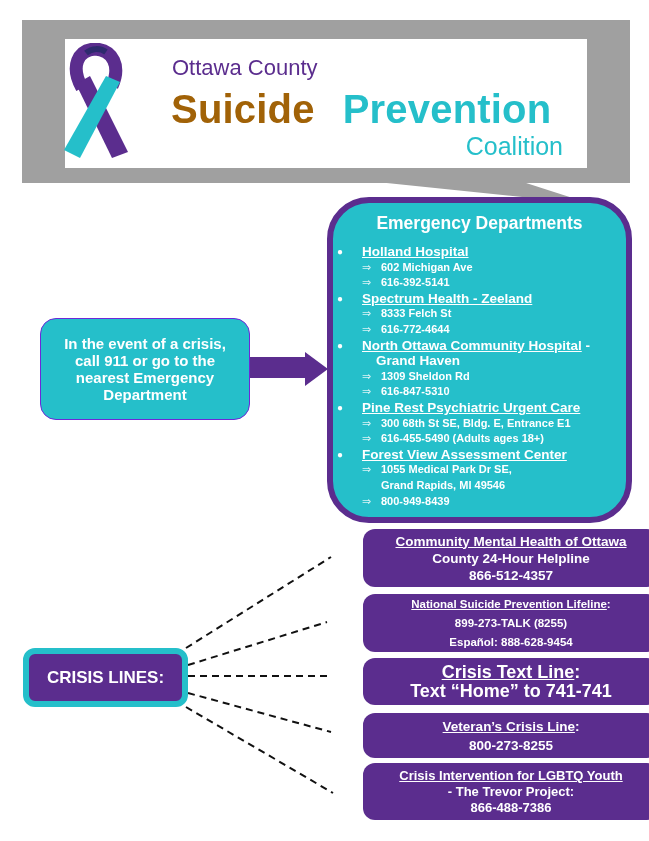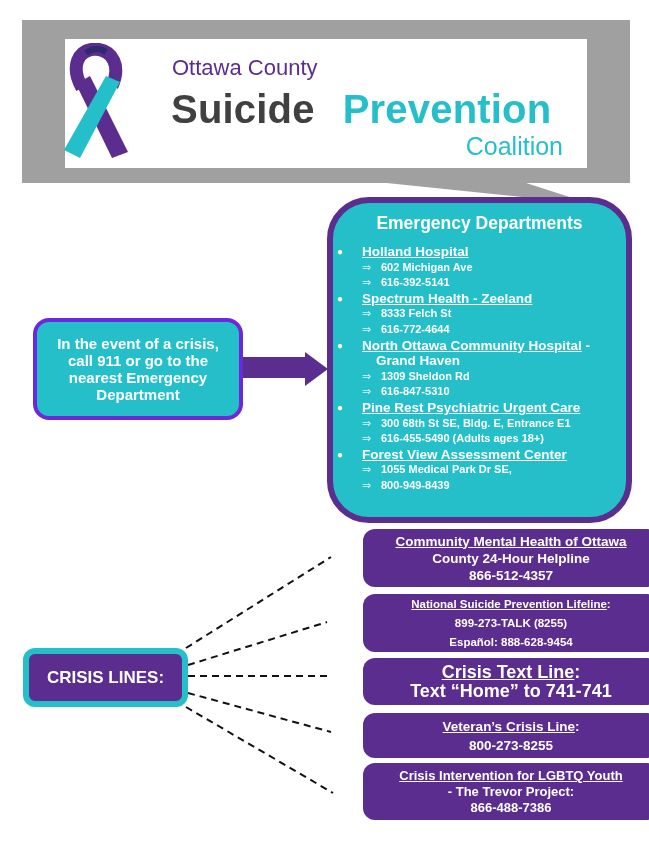--- a/index.html
+++ b/index.html
@@ -9,28 +9,28 @@
       font-family: "Liberation Sans", sans-serif;
     }
     .abs { position: absolute; }
     #overlay { position: absolute; left: 0; top: 0; width: 649px; height: 841px; z-index: 1; pointer-events: none; }
 
     
     .header-band { left: 22px; top: 20px; width: 608px; height: 163px; background: #a0a0a0; z-index: 0; }
     .logo-panel { left: 65px; top: 39px; width: 522px; height: 129px; background: #ffffff; z-index: 2; }
     .logo-org { left: 107px; top: 16px; font-size: 22px; color: #5b2d8e; line-height: 26px; white-space: nowrap; }
     .logo-title { left: 106px; top: 48px; font-size: 40px; font-weight: bold; line-height: 44px; white-space: nowrap; letter-spacing: 0.2px; }
-    .logo-title .p1 { color: #404040; }
+    .logo-title .p1 { color: #a16207; }
     .logo-title .p2 { color: #25bfca; margin-left: 28px; }
     .logo-sub { right: 24px; top: 92px; font-size: 25px; color: #25bfca; line-height: 30px; white-space: nowrap; }
 
     
     .callout {
-      left: 33px; top: 318px; width: 210px; height: 102px; box-sizing: border-box;
-      border: 4px solid #6d28d9; border-radius: 16px; background: #25bfca;
+      left: 40px; top: 318px; width: 210px; height: 102px; box-sizing: border-box;
+      border: 1px solid #6d28d9; border-radius: 16px; background: #25bfca;
       display: flex; flex-direction: column; align-items: center; justify-content: center;
       color: #fff; font-weight: bold; font-size: 15px; line-height: 17px; text-align: center; z-index: 2;
     }
 
     
     .ed-box {
       left: 327px; top: 197px; width: 305px; height: 326px; box-sizing: border-box;
       border: 6px solid #5b2d8e; border-radius: 42px; background: #25bfca; z-index: 2; color: #fff;
     }
     .ed-title { position: absolute; left: 0; right: 0; top: 9px; text-align: center; font-weight: bold; font-size: 17.5px; line-height: 22px; }
@@ -162,20 +162,23 @@
 
     <div class="row">
       <span class="bullet">●</span>
       <span class="name"><a href="#">Forest View Assessment Center</a></span>
     </div>
     <div class="row">
       <span class="arrow">⇒</span>
       <span class="detail">1055 Medical Park Dr SE,</span>
     </div>
     <div class="row">
+      <span class="detail">Grand Rapids, MI 49546</span>
+    </div>
+    <div class="row">
       <span class="arrow">⇒</span>
       <span class="detail">800-949-8439</span>
     </div>
   </div>
 </div>
 
 <div class="abs cl-label">CRISIS LINES:</div>
 
 <div class="abs cl-box cl1">
   <div><a href="#">Community Mental Health of Ottawa</a><span></span></div>

